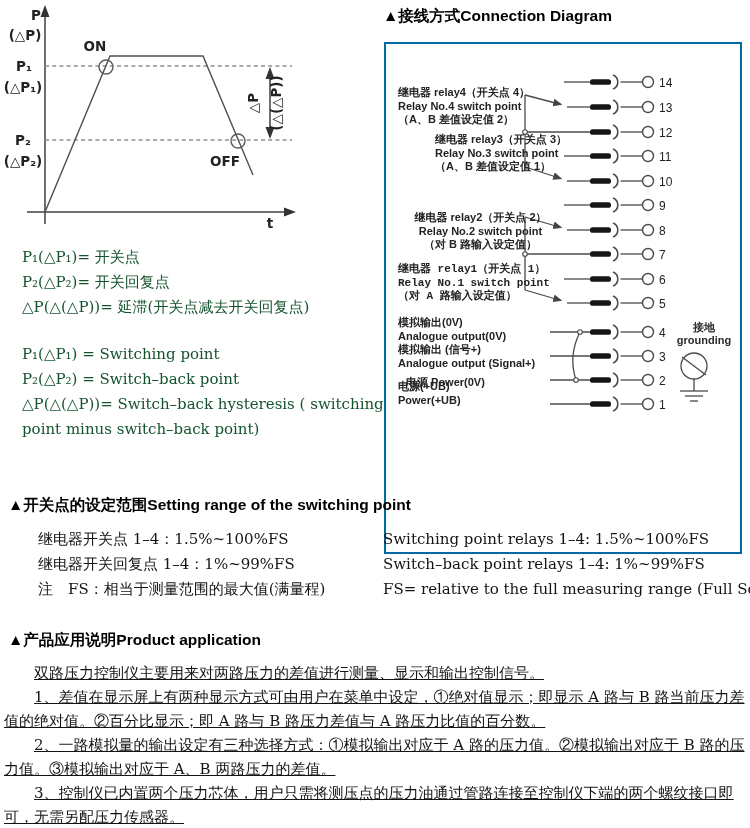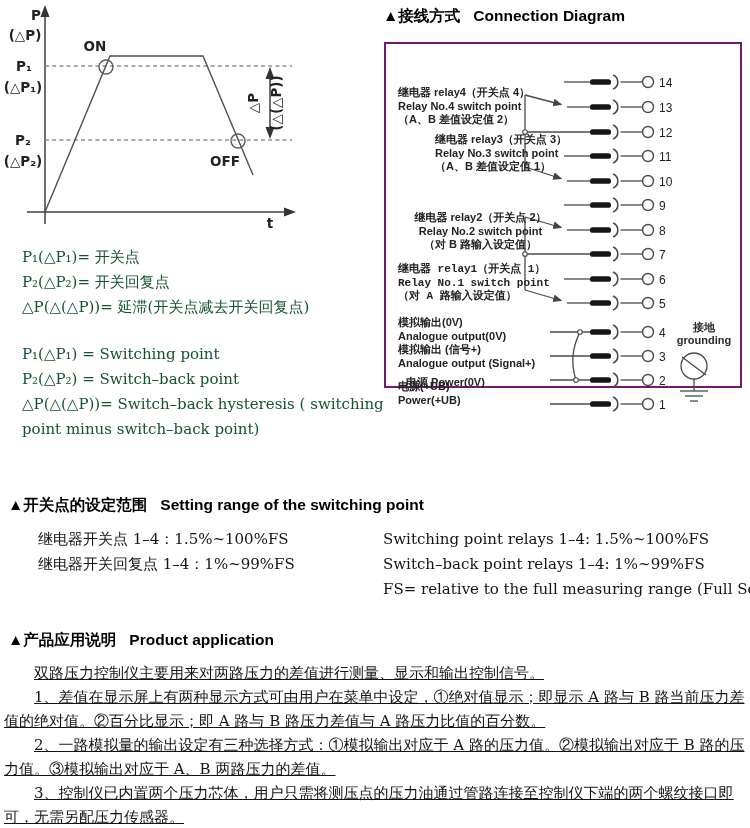--- a/index.html
+++ b/index.html
@@ -10,25 +10,25 @@
   .graph-svg{position:absolute;left:0;top:0;}
   .ax{stroke:#3f3f3f;stroke-width:1.5;fill:none;}
   .ah{fill:#333;}
   .dash{stroke:#8f8f8f;stroke-width:1.5;stroke-dasharray:4 3.2;}
   .curve{stroke:#4f4f4f;stroke-width:1.4;fill:none;}
   .gc{fill:none;stroke:#5a5a5a;stroke-width:1.4;}
   .glabel{font-family:"DejaVu Sans","Liberation Sans",sans-serif;font-size:13.5px;font-weight:bold;fill:#222;}
 
   
   .sec-head{position:absolute;margin:0;font-size:15.5px;font-weight:700;color:#000;white-space:nowrap;}
-  .sec-head .hz{margin-right:13px;}
+  .sec-head .hz{}
 
   
-  .conn-box{position:absolute;left:384px;top:42px;width:358px;height:346px;
-            border:2px solid #701a75;box-sizing:border-box;background:#fff;}
+  .conn-box{position:absolute;left:384px;top:42px;width:358px;height:512px;
+            border:2px solid #0369a1;box-sizing:border-box;background:#fff;}
   #wiring-svg{position:absolute;left:0;top:0;}
   .w{stroke:#4a4a4a;stroke-width:1.3;fill:none;}
   .w2{stroke:#4a4a4a;stroke-width:1.6;fill:none;}
   .blk{fill:#161616;}
   .term{fill:#fff;stroke:#4a4a4a;stroke-width:1.4;}
   .jdot{fill:#fff;stroke:#4a4a4a;stroke-width:1.1;}
   .tnum{font-family:"Liberation Sans","DejaVu Sans",sans-serif;font-size:12px;fill:#222;}
   .gtext{font-family:"Liberation Sans","DejaVu Sans",sans-serif;font-size:11px;font-weight:700;fill:#2a2a2a;}
   .wire-label{position:absolute;left:12px;width:165px;font-size:11px;line-height:13.5px;
               font-weight:700;color:#232323;}
@@ -279,20 +279,21 @@
       <div>△P(△(△P))= Switch–back hysteresis ( switching point minus switch–back point)</div>
     </div>
   </div>
 
   <h2 class="sec-head" style="left:8px;top:495px;text-align:center;">
     <span class="hz">▲开关点的设定范围</span><span class="he">Setting range of the switching point</span>
   </h2>
   <div class="range-col zh">
     <div>继电器开关点 1–4：1.5%~100%FS</div>
     <div>继电器开关回复点 1–4：1%~99%FS</div>
+    <div>注　FS：相当于测量范围的最大值(满量程)</div>
   </div>
   <div class="range-col en">
     <div>Switching point relays 1–4: 1.5%~100%FS</div>
     <div>Switch–back point relays 1–4: 1%~99%FS</div>
     <div>FS= relative to the full measuring range (Full Scale)</div>
   </div>
 
   <h2 class="sec-head" style="left:8px;top:630px;">
     <span class="hz">▲产品应用说明</span><span class="he">Product application</span>
   </h2>

